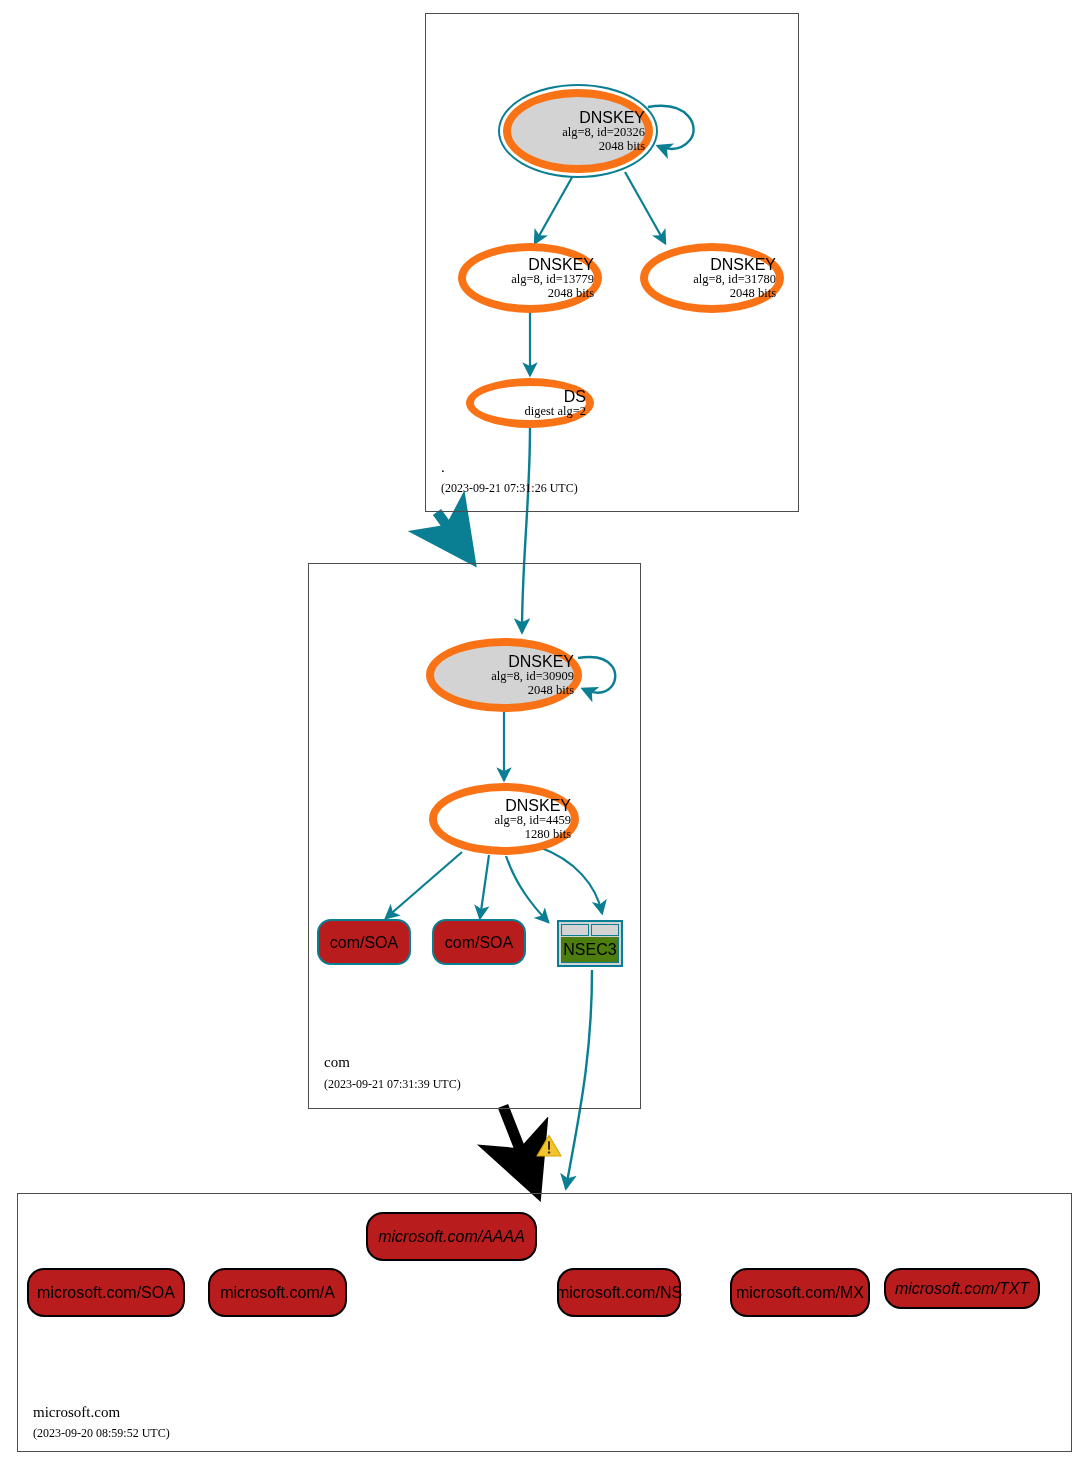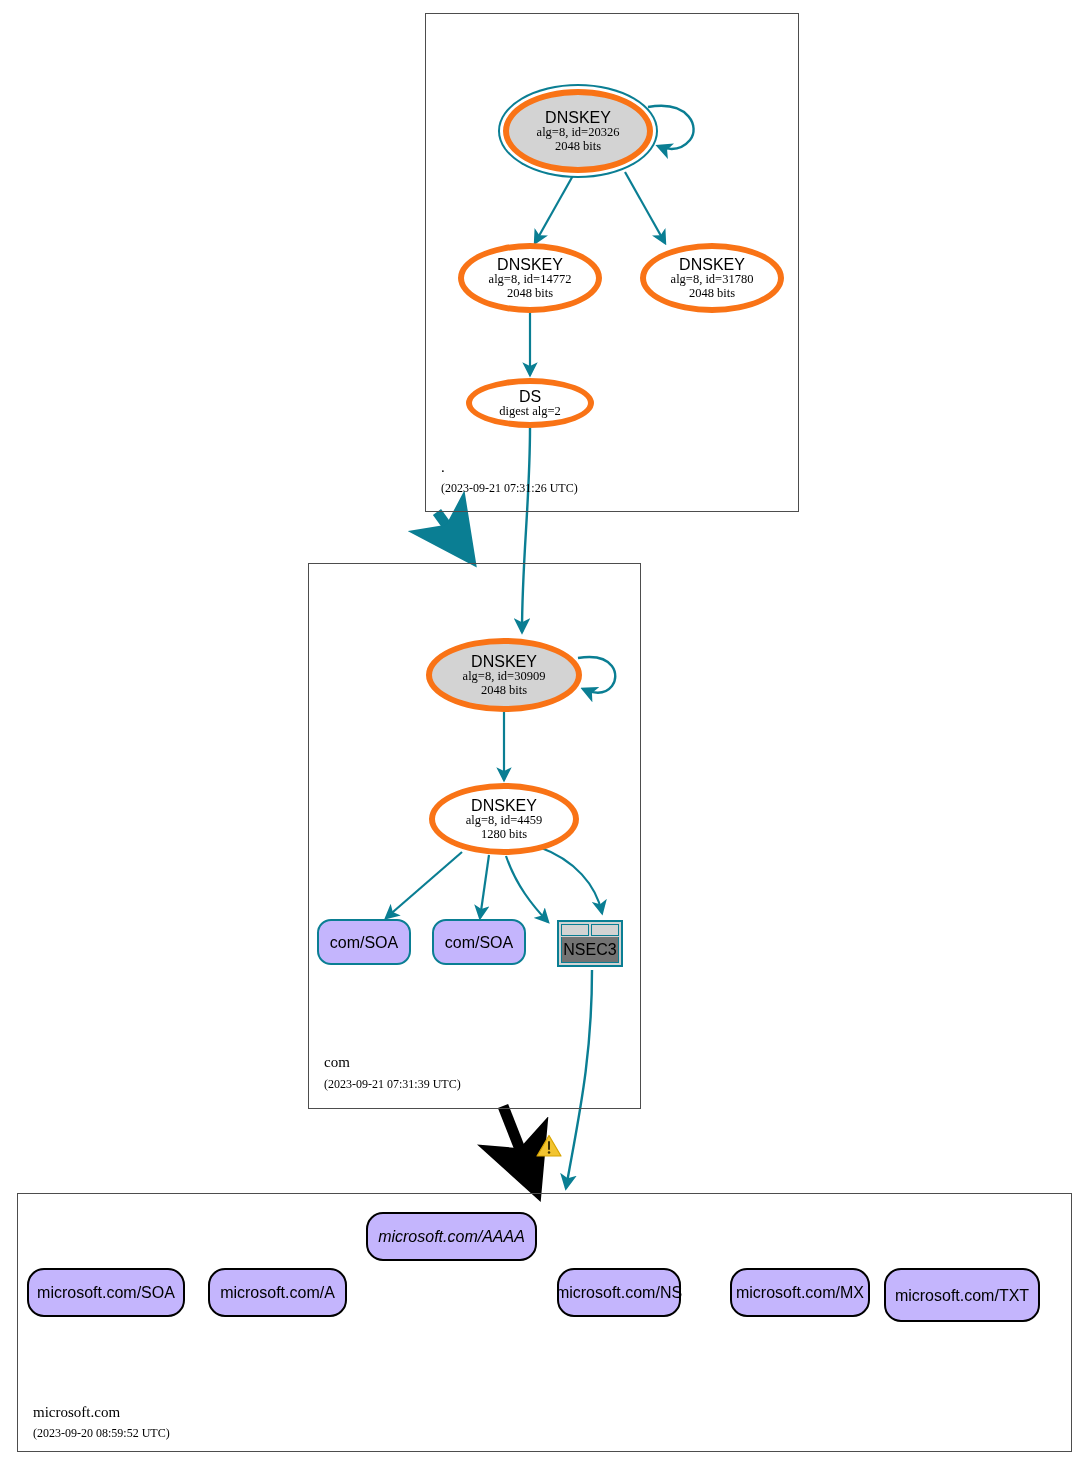--- a/index.html
+++ b/index.html
@@ -55,34 +55,35 @@
     line-height: 17px;
   }
   .node .ttl-sub {
     font-family: "Liberation Serif", serif;
     font-size: 12.5px;
     line-height: 13.5px;
   }
 
   
   .ellipse {
-    border: 6px solid #f97316;
+    border: 8px solid #f97316;
     border-radius: 50%;
     background: #ffffff;
+    align-items: flex-end;
   }
   .ellipse.filled { background: #d3d3d3; }
   .ellipse.dbl {
     box-shadow: 0 0 0 3px #ffffff, 0 0 0 5px #0a7e93;
   }
 
   
   .rrset {
     border: 2px solid #0a7e93;
     border-radius: 14px;
-    background: #c4b5fd;
+    background: #b91c1c;
   }
   .rrset.insecure {
     border: 2.5px solid #000000;
     border-radius: 17px;
   }
   .rrset .ttl-main { font-size: 16px; }
 
   
   .nsec3 {
     position: absolute;
@@ -108,21 +109,21 @@
     flex: 1;
     display: flex;
     align-items: center;
     justify-content: center;
     font-family: "Liberation Sans", sans-serif;
     font-size: 16px;
     color: #000000;
     border: 1px solid #0a7e93;
     border-top: none;
     margin-top: 1px;
-    background: #737373;
+    background: #4d7c0f;
     box-sizing: border-box;
   }
 
   .warning-icon {
     position: absolute;
     width: 26px;
     height: 24px;
   }
 </style>
 </head>
@@ -182,21 +183,21 @@
   <div class="zone-label zone-time" style="left:33px; top:1426px;">(2023-09-20 08:59:52 UTC)</div>
 
   <div class="node ellipse filled dbl" style="left:503px; top:89px; width:150px; height:84px;">
     <div class="ttl-main">DNSKEY</div>
     <div class="ttl-sub">alg=8, id=20326</div>
     <div class="ttl-sub">2048 bits</div>
   </div>
 
   <div class="node ellipse" style="left:458px; top:243px; width:144px; height:70px;">
     <div class="ttl-main">DNSKEY</div>
-    <div class="ttl-sub">alg=8, id=14772</div>
+    <div class="ttl-sub">alg=8, id=13779</div>
     <div class="ttl-sub">2048 bits</div>
   </div>
 
   <div class="node ellipse" style="left:640px; top:243px; width:144px; height:70px;">
     <div class="ttl-main">DNSKEY</div>
     <div class="ttl-sub">alg=8, id=31780</div>
     <div class="ttl-sub">2048 bits</div>
   </div>
 
   <div class="node ellipse" style="left:466px; top:378px; width:128px; height:50px;">
@@ -251,17 +252,17 @@
   </div>
 
   <div class="node rrset insecure" style="left:557px; top:1268px; width:124px; height:49px;">
     <div class="ttl-main">microsoft.com/NS</div>
   </div>
 
   <div class="node rrset insecure" style="left:730px; top:1268px; width:140px; height:49px;">
     <div class="ttl-main">microsoft.com/MX</div>
   </div>
 
-  <div class="node rrset insecure" style="left:884px; top:1268px; width:156px; height:54px;">
+  <div class="node rrset insecure" style="left:884px; top:1268px; width:156px; height:41px;font-style:italic;">
     <div class="ttl-main">microsoft.com/TXT</div>
   </div>
 
 </div>
 
 </body></html>

